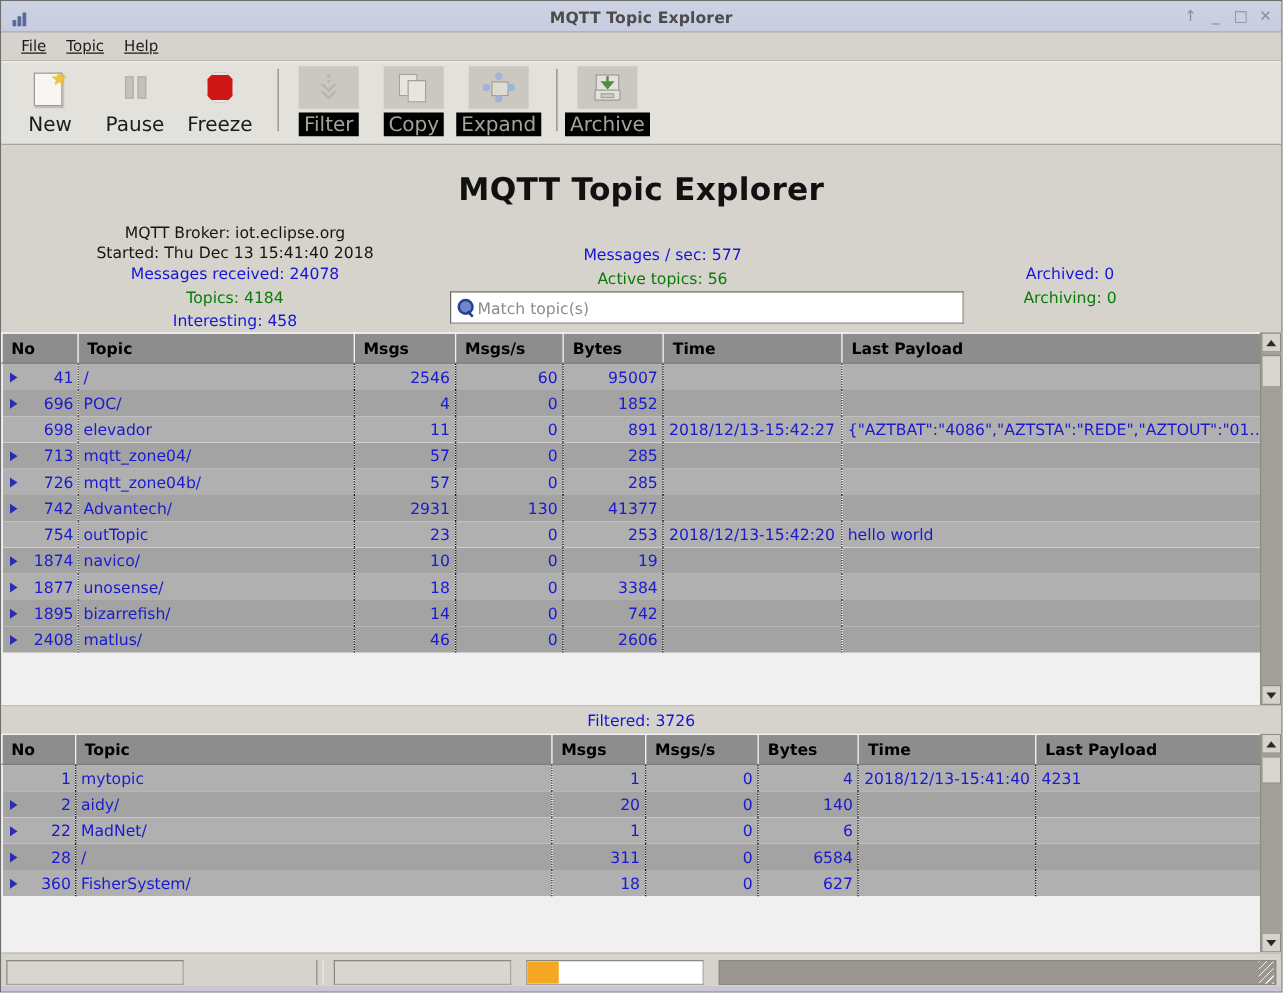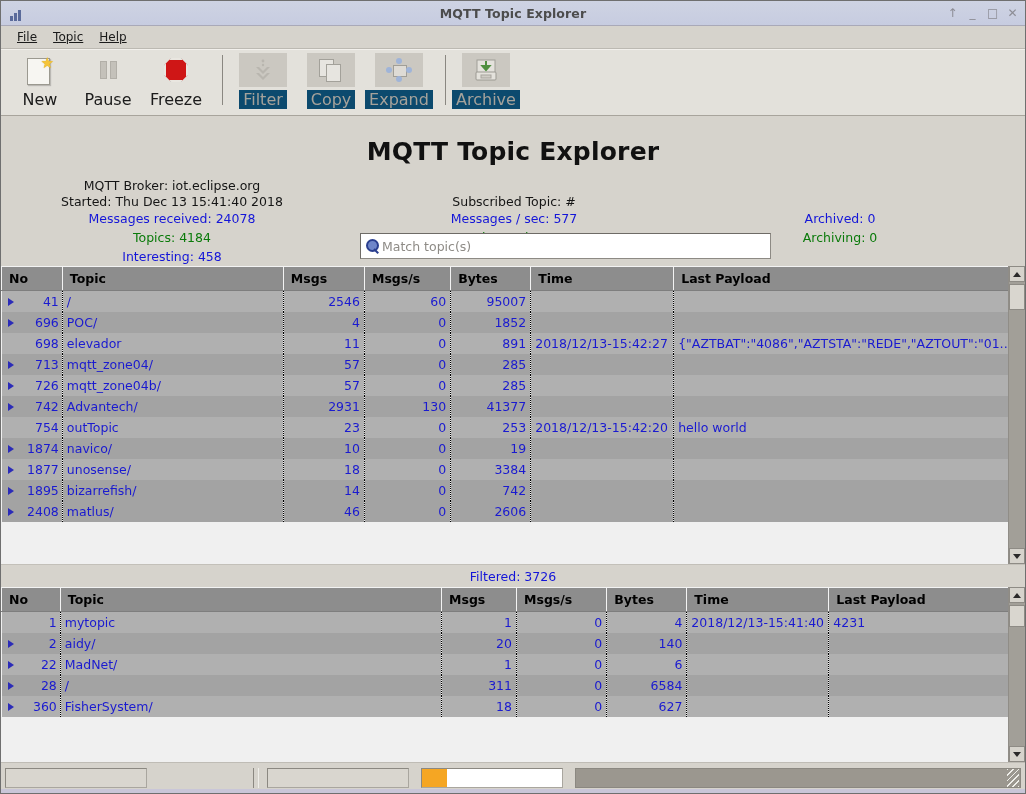--- a/index.html
+++ b/index.html
@@ -77,21 +77,21 @@
   }
   .tool {
     width: 62px; display: flex; flex-direction: column;
     align-items: center; cursor: default; margin-right: 6px;
   }
   .tool .ico-box {
     width: 48px; height: 34px; display:flex; align-items:center; justify-content:center;
   }
   .tool.disabled .ico-box { background: #cbc8c1; }
   .tool .lbl { font-size: 16px; color: #1b1b1b; margin-top: 3px; }
-  .tool.disabled .lbl { color: #a5a29b; background: #0c4a6e; padding: 0 4px;}
+  .tool.disabled .lbl { color: #a5a29b; background: #000000; padding: 0 4px;}
   .tsep { width: 1px; height: 50px; background: #8a8781; margin: 2px 9px 0 9px; }
 
   
   .ico-new { position: relative; width: 26px; height: 28px; }
   .ico-new .page {
     position:absolute; left:0; top:2px; width:21px; height:25px;
     background: #f7f6f2; border:1px solid #9b9990;
     box-shadow: 1px 1px 1px rgba(0,0,0,.18);
   }
   .ico-new .star {
@@ -124,21 +124,21 @@
     position: relative;
     height: 150px;
   }
   .apptitle {
     text-align: center; font-size: 25px; font-weight: bold; color: #111;
     padding-top: 21px; letter-spacing: .2px;
   }
   .stats {
     position: relative; margin-top: 12px; height: 88px;
   }
-  .col { position: absolute; text-align: center; }
+  .col { position: absolute; text-align: center; padding-left: 16px; }
   .colA { left: 0; width: 342px; }
   .colB { left: 342px; width: 342px; }
   .colC { left: 668px; width: 342px; }
   .l-black { font-size: 12.5px; color: #151515; line-height: 15.5px; }
   .l-blue  { font-size: 12.5px; color: #1415d8; line-height: 19px; }
   .l-green { font-size: 12.5px; color: #0a7a0a; line-height: 19px; }
   .pad1 { height: 15.5px; }
   .searchwrap {
     position: absolute; left: 359px; top: 55px; width: 409px; height: 24px;
     background: #ffffff;
@@ -357,21 +357,20 @@
     <div class="stats">
       <div class="col colA">
         <div class="l-black">MQTT Broker: iot.eclipse.org</div>
         <div class="l-black">Started: Thu Dec 13 15:41:40 2018</div>
         <div class="l-blue">Messages received: 24078</div>
         <div class="l-green">Topics: 4184</div>
         <div class="l-blue">Interesting: 458</div>
       </div>
       <div class="col colB">
         <div class="pad1"></div>
-        <div class="l-black">Subscribed Topic: #</div>
         <div class="l-blue">Messages / sec: 577</div>
         <div class="l-green">Active topics: 56</div>
       </div>
       <div class="col colC">
         <div class="pad1"></div>
         <div class="l-black" style="visibility:hidden">.</div>
         <div class="l-blue">Archived: 0</div>
         <div class="l-green">Archiving: 0</div>
       </div>
 

